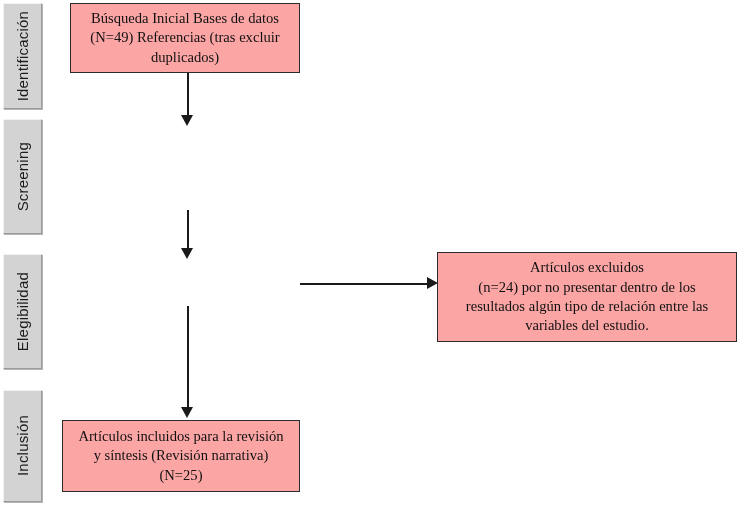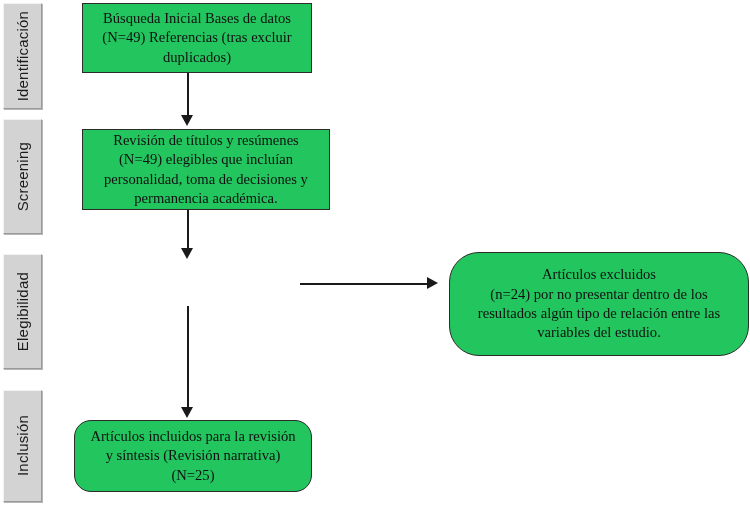--- a/index.html
+++ b/index.html
@@ -38,27 +38,26 @@
     font-family: "Liberation Sans", "DejaVu Sans", sans-serif;
     font-size: 15px;
     letter-spacing: 0.2px;
     color: #1c1c1c;
     white-space: nowrap;
   }
 
   
   .node {
     position: absolute;
-    background: #22c55e;
+    background: #fca5a5;
     border: 1.6px solid #2b2b2b;
     box-sizing: border-box;
     display: flex;
     align-items: center;
     justify-content: center;
-    margin-left: 12px;
   }
   .node-text {
     text-align: center;
     font-size: 14.6px;
     line-height: 1.33;
     padding: 0 8px;
     color: #111111;
     white-space: pre-line;
   }
   .node-text.lean-right {
@@ -116,43 +115,37 @@
 
   <div class="node" style="left:70px; top:3px; width:230px; height:70px;">
     <div class="node-text lean-right">Búsqueda Inicial Bases de datos
 (N=49) Referencias (tras excluir
 duplicados)</div>
   </div>
 
   <div class="v-line" style="left:187px; top:73px; height:44px;"></div>
   <div class="arrow-down" style="left:181px; top:115px;"></div>
 
-  <div class="node" style="left:70px; top:129px; width:248px; height:81px;">
-    <div class="node-text">Revisión de títulos y resúmenes
-(N=49) elegibles que incluían
-personalidad, toma de decisiones y
-permanencia académica.</div>
-  </div>
 
   <div class="v-line" style="left:187px; top:210px; height:40px;"></div>
   <div class="arrow-down" style="left:181px; top:248px;"></div>
 
 
   <div class="h-line" style="left:300px; top:283px; width:130px;"></div>
   <div class="arrow-right" style="left:427px; top:277px;"></div>
 
-  <div class="node" style="left:437px; top:252px; width:300px; height:104px;border-radius:30px;">
+  <div class="node" style="left:437px; top:252px; width:300px; height:90px;">
     <div class="node-text">Artículos excluidos
 (n=24) por no presentar dentro de los
 resultados algún tipo de relación entre las
 variables del estudio.</div>
   </div>
 
   <div class="v-line" style="left:187px; top:306px; height:103px;"></div>
   <div class="arrow-down" style="left:181px; top:407px;"></div>
 
-  <div class="node" style="left:62px; top:420px; width:238px; height:72px;border-radius:17px;">
+  <div class="node" style="left:62px; top:420px; width:238px; height:72px;">
     <div class="node-text">Artículos incluidos para la revisión
 y síntesis (Revisión narrativa)
 (N=25)</div>
   </div>
 
 </div>
 
 </body></html>

